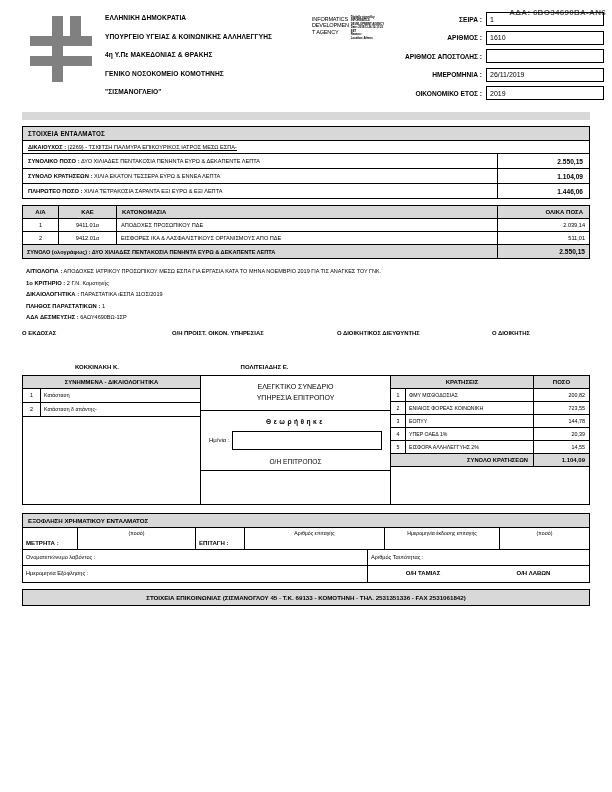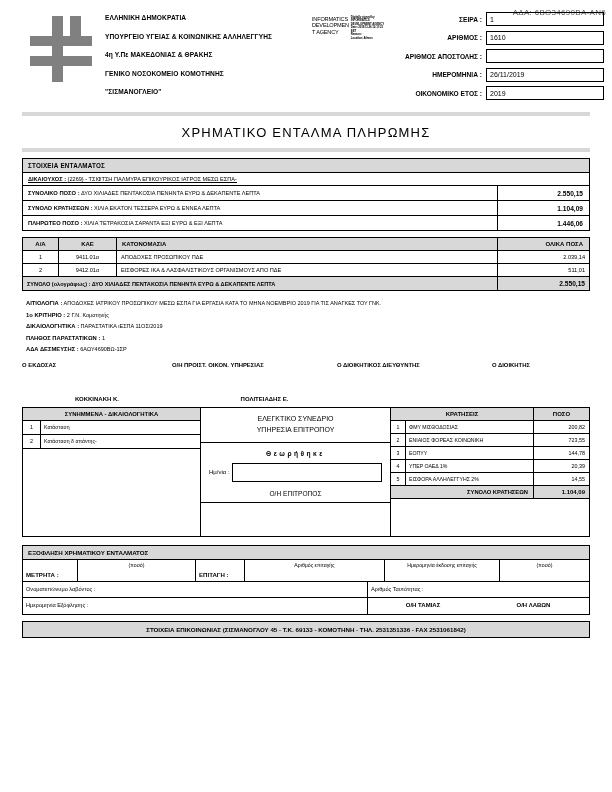--- a/index.html
+++ b/index.html
@@ -29,20 +29,21 @@
   .org { position: absolute; left: 105px; top: 14px; width: 250px; }
   .org div {
     font-weight: bold; font-size: 6.6px; letter-spacing: 0.1px;
     margin-bottom: 11.5px; white-space: nowrap;
   }
 
   .ada-line {
     position: absolute; right: 6px; top: 8px;
     font-size: 8px; color: #555; letter-spacing: 0.3px;
     white-space: nowrap;
+    font-weight: bold;
   }
 
   .sigstamp {
     position: absolute; left: 312px; top: 16px;
     width: 105px; height: 38px;
     font-size: 4.4px; line-height: 1.05;
     display: flex; gap: 2px;
   }
   .sigstamp .lbl { font-size: 5.6px; line-height: 1.15; letter-spacing: -0.2px; white-space: nowrap; }
   .sigstamp .det { font-size: 2.9px; line-height: 1.18; font-weight: bold; letter-spacing: -0.1px; }
@@ -242,21 +243,20 @@
         <span class="fbox">26/11/2019</span>
       </div>
       <div class="frow">
         <span class="flabel">ΟΙΚΟΝΟΜΙΚΟ ΕΤΟΣ :</span>
         <span class="fbox">2019</span>
       </div>
     </div>
   </div>
 
   <div class="titlebar"></div>
-  <div class="doc-title">ΧΡΗΜΑΤΙΚΟ ΕΝΤΑΛΜΑ ΠΛΗΡΩΜΗΣ</div>
   <div class="titlebar2"></div>
 
   <div class="panel">
     <div class="bandrow">ΣΤΟΙΧΕΙΑ ΕΝΤΑΛΜΑΤΟΣ</div>
     <div class="benef">
       <span class="u"><b>ΔΙΚΑΙΟΥΧΟΣ :</b>
       <span>(2269) - ΤΣΙΦΤΣΗ ΠΑΛΜΥΡΑ ΕΠΙΚΟΥΡΙΚΟΣ ΙΑΤΡΟΣ ΜΕΣΩ ΕΣΠΑ-</span></span>
     </div>
 
     <div class="inforow">

